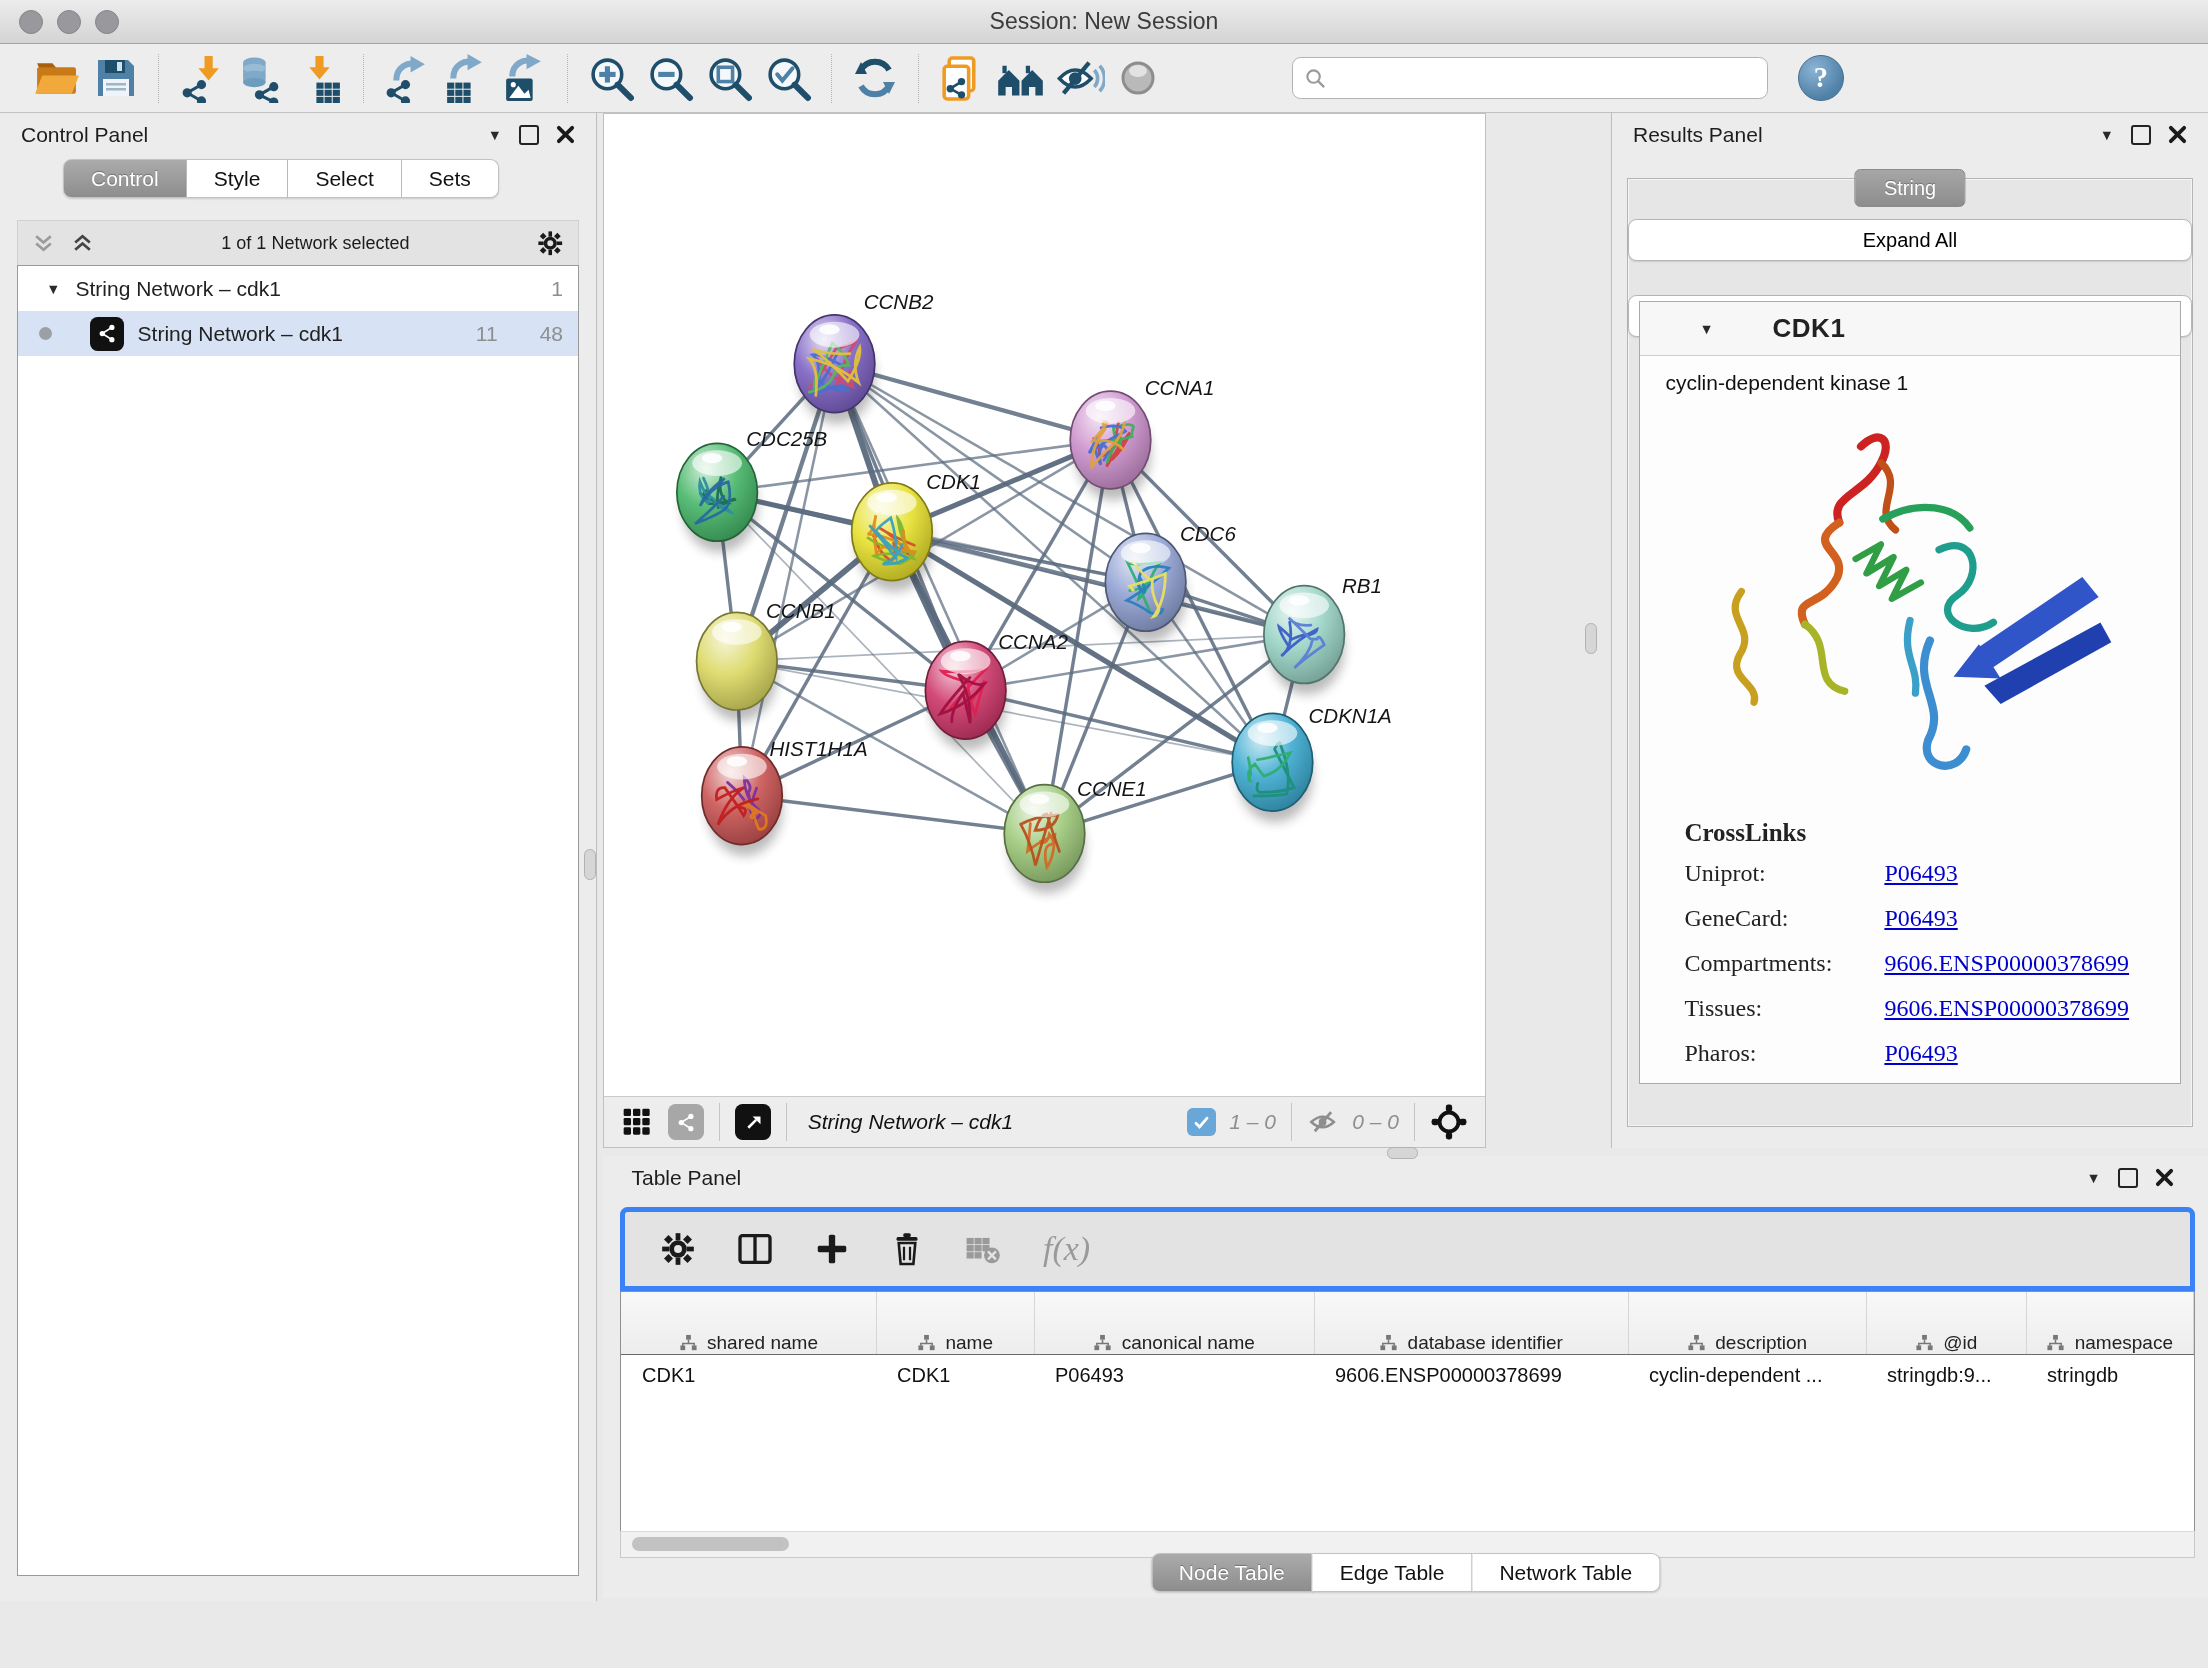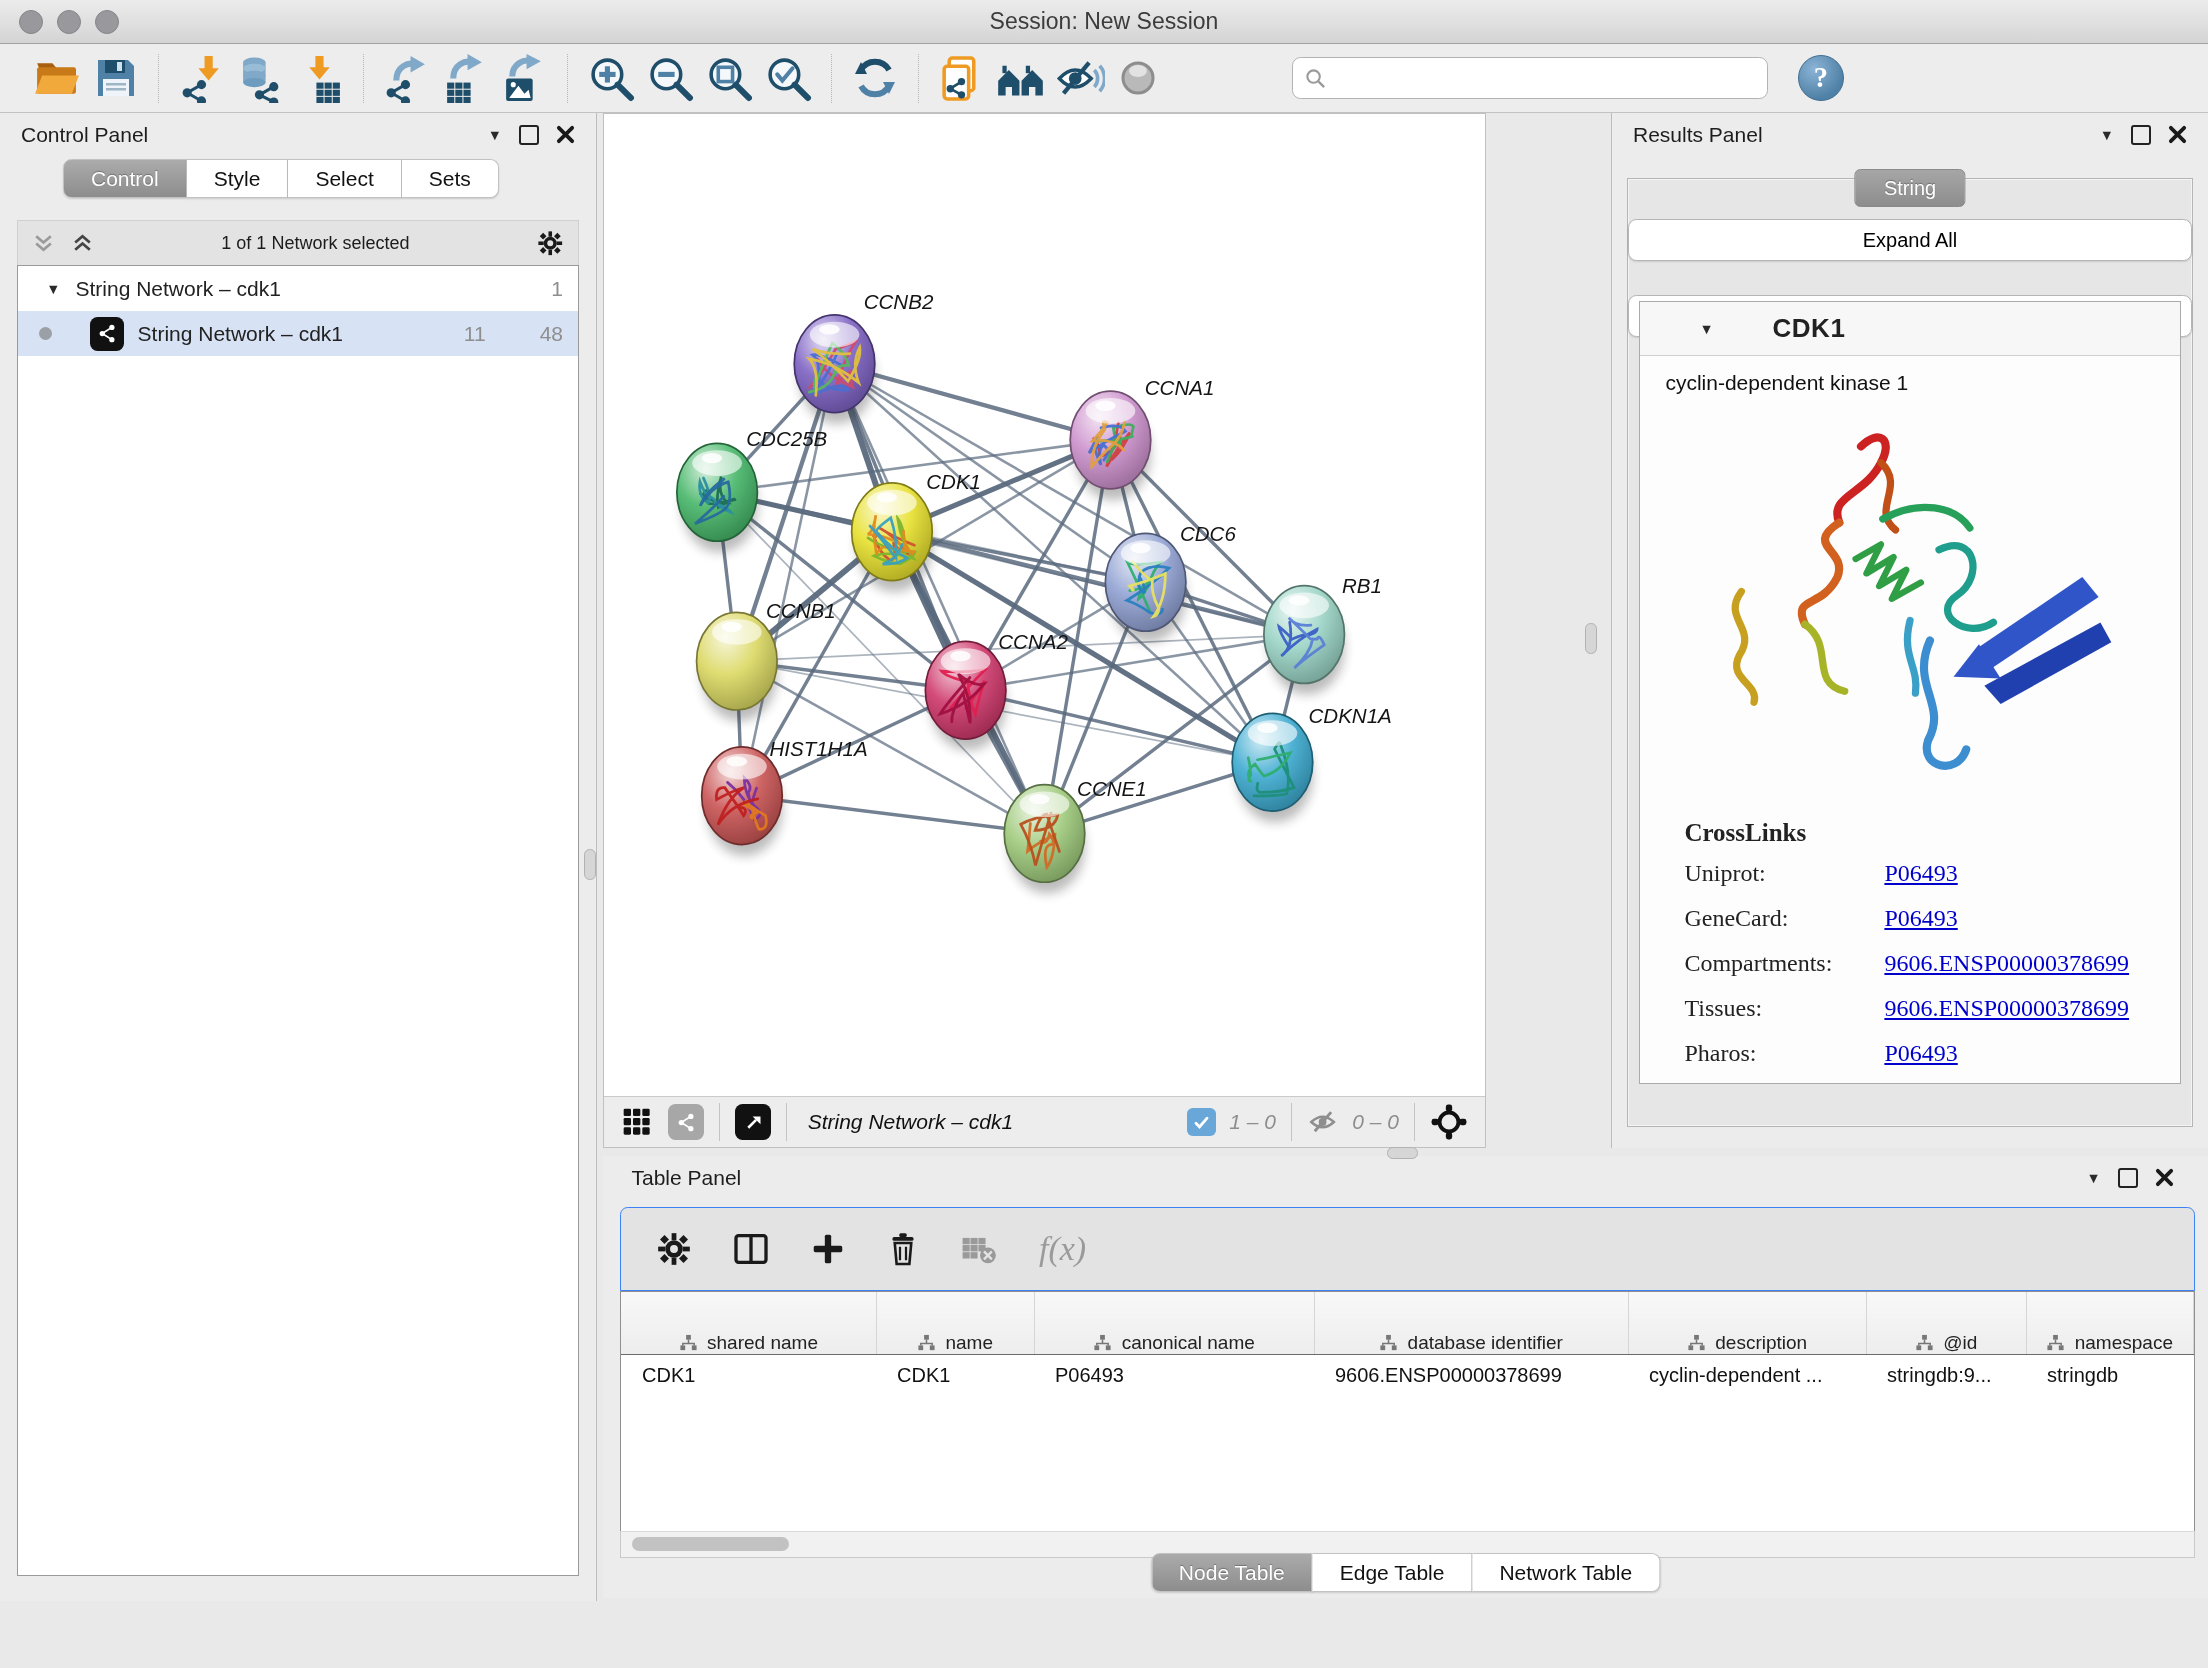--- a/index.html
+++ b/index.html
@@ -81,21 +81,21 @@
   #gene-desc{font-size:21px;padding:15px 0 0 25px;color:#111;}
   #protein-img{display:block;margin:17px auto 0 auto;}
   #xlinks{margin:1.9px 0 0 44px;font-family:"Liberation Serif","DejaVu Serif",serif;}
   #xlinks h3{font-size:25px;margin:7.6px 0 13.3px 0;}
   .xrow{display:grid;grid-template-columns:200px auto;font-size:24px;margin-bottom:18px;}
   .xrow a{color:#0000cc;text-decoration:underline;}
   
   #tablepanel{position:absolute;left:603px;top:1156px;width:1605px;height:442px;background:#ececec;}
   #tablepanel .phead{padding:9.5px 23px 0 28.5px;}
   #tp-toolbar{position:absolute;left:17px;right:13.3px;top:51px;height:84px;background:#e3e3e3;
-    border:1px solid #3b82f6;border-radius:7.6px 7.6px 0 0;display:flex;align-items:center;gap:38px;
+    border:5px solid #3b82f6;border-radius:7.6px 7.6px 0 0;display:flex;align-items:center;gap:38px;
     padding-left:34px;box-sizing:border-box;}
   .fx{font-family:"Liberation Serif","DejaVu Serif",serif;font-style:italic;color:#9a9a9a;font-size:34px;}
   #tp-table{position:absolute;left:17px;right:13.3px;top:135px;height:240px;background:#fff;
     border:1px solid #8f8f8f;overflow:hidden;}
   #tp-table table{border-collapse:collapse;width:100%;table-layout:fixed;}
   #tp-table th{background:linear-gradient(#f8f8f8,#ededed);border-right:1px solid #d6d6d6;
     border-bottom:1.9px solid #6b6b6b;font-weight:normal;font-size:19px;height:38px;padding:0 5.7px;}
   #tp-table th .hwrap{display:flex;align-items:center;justify-content:center;gap:9.5px;margin-top:40px;}
   #tp-table td{font-size:20px;height:40px;padding:0 0 0 21px;color:#111;}
   #tp-scroll{position:absolute;left:17px;right:13.3px;top:375px;height:25px;background:#f1f1f1;
@@ -381,21 +381,21 @@
                 <line x1="12" y1="24" x2="34" y2="10"></line>
                 <line x1="12" y1="24" x2="34" y2="38"></line>
               </g>
               <circle cx="12" cy="24" r="6" fill="#fff"></circle>
               <circle cx="34" cy="10" r="6" fill="#fff"></circle>
               <circle cx="34" cy="38" r="6" fill="#fff"></circle>
             </svg>
         </span>
         <span>String Network – cdk1</span>
         <span class="cnt" style="margin-right:38px">11</span>
-        <span class="cnt" style="margin-left:16px">48</span>
+        <span class="cnt" style="margin-left:4px">48</span>
       </div>
     </div>
   </div>
 
   <div id="netview">
     <svg id="graph-svg" viewBox="0 0 1028 1033">
         <defs>
           <radialGradient id="ng0" cx="36%" cy="26%" r="85%">
             <stop offset="0%" stop-color="#e2dcf2"></stop>
             <stop offset="45%" stop-color="#8a71c9"></stop>

